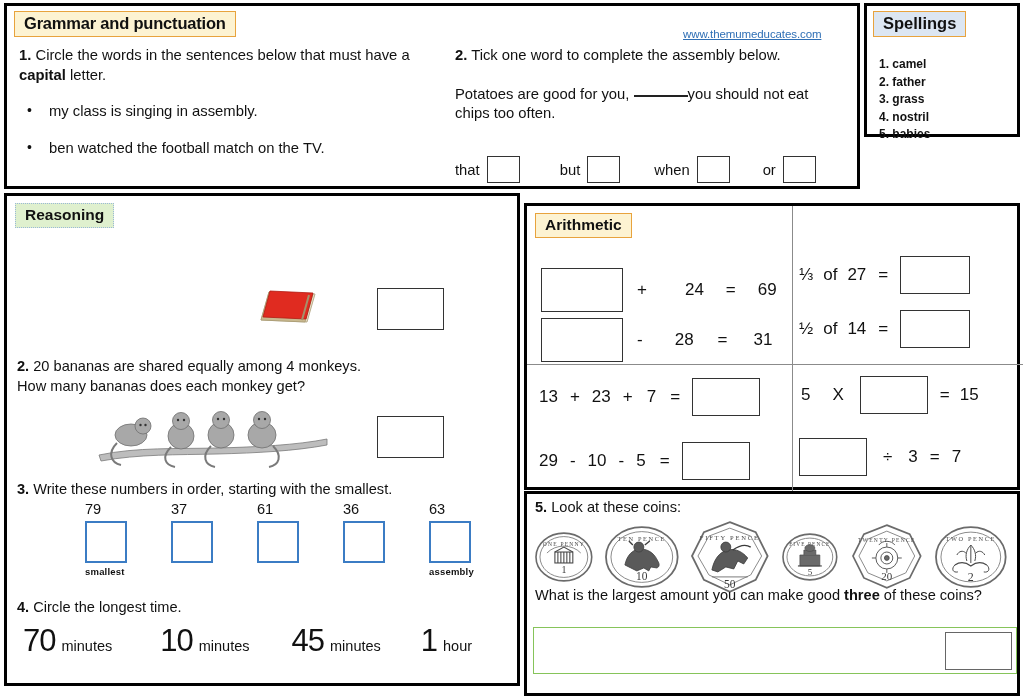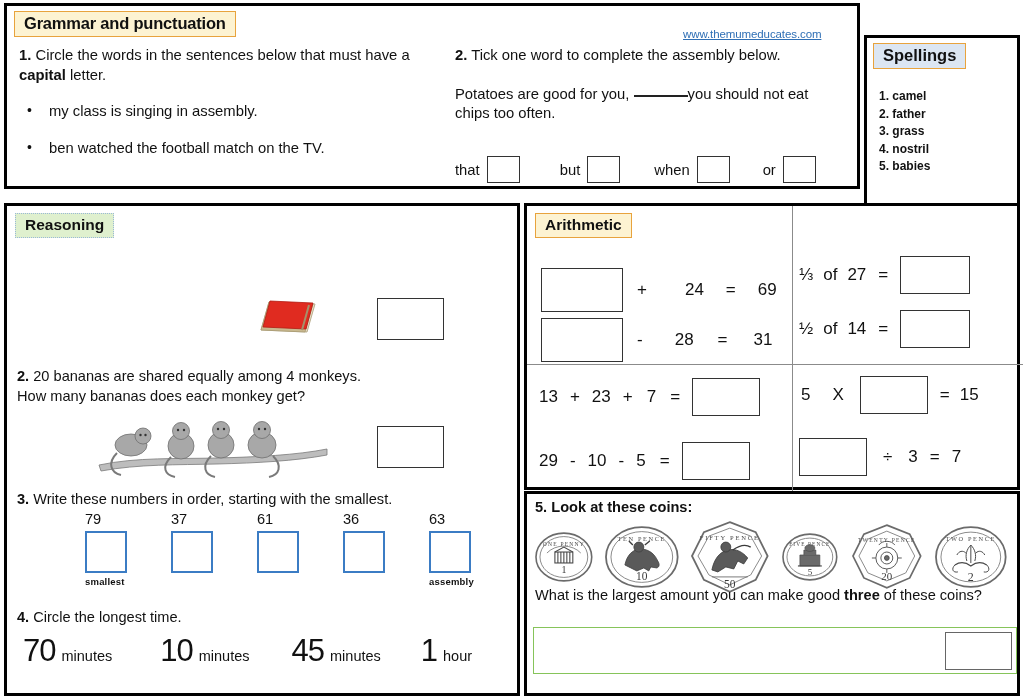--- a/index.html
+++ b/index.html
@@ -42,26 +42,26 @@
   #tickrow{position:absolute;left:448px;top:150px;width:400px;display:flex;align-items:flex-start;font-size:14.8px;}
   #tickrow .opt{display:flex;align-items:center;}
   #tickrow .opt .lbl{margin-right:7px;}
   .tickbox{width:33px;height:27px;border:1px solid #333;background:#fff;box-sizing:border-box;}
   .gap-a{width:40px;}.gap-b{width:34px;}.gap-c{width:33px;}
 
   #site-url{position:absolute;left:676px;top:22px;font-size:11.5px;color:#2f6fb5;
             text-decoration:underline;letter-spacing:-.1px;}
 
   
-  #spell-panel{left:864px;top:3px;width:156px;height:186px;margin-top:32px;}
+  #spell-panel{left:864px;top:3px;width:156px;height:134px;}
   #spell-head{position:absolute;left:6px;top:5px;font-size:16.5px;}
   #spell-list{position:absolute;left:12px;top:50px;font-size:12px;font-weight:bold;line-height:1.46;}
 
   
-  #reason-panel{left:4px;top:203px;width:516px;height:493px;}
+  #reason-panel{left:4px;top:193px;width:516px;height:493px;}
   #reason-head{position:absolute;left:8px;top:7px;font-size:15.5px;}
 
   #r-q1{position:absolute;left:10px;top:40px;width:495px;font-size:14.6px;line-height:1.38;}
   #r-q1-box{position:absolute;left:370px;top:92px;width:67px;height:42px;border:1px solid #333;box-sizing:border-box;}
   #book-img{position:absolute;left:240px;top:88px;width:80px;height:50px;}
 
   #r-q2{position:absolute;left:10px;top:160px;width:495px;font-size:14.6px;line-height:1.38;}
   #r-q2-box{position:absolute;left:370px;top:220px;width:67px;height:42px;border:1px solid #333;box-sizing:border-box;}
   #monkey-img{position:absolute;left:90px;top:203px;width:232px;height:70px;}
 
@@ -96,21 +96,21 @@
   #eq2{left:14px;top:112px;}
   #eq3{left:272px;top:50px;}
   #eq4{left:272px;top:104px;}
   #eq5{left:12px;top:172px;}
   #eq6{left:12px;top:236px;}
   #eq7{left:274px;top:170px;}
   #eq8{left:272px;top:232px;}
 
   
   #coin-panel{left:524px;top:491px;width:496px;height:205px;}
-  #coin-q{position:absolute;left:8px;top:5px;font-size:14.6px;font-weight:bold;}
+  #coin-q{position:absolute;left:8px;top:5px;font-size:14.6px;}
   #coin-row{position:absolute;left:6px;top:26px;width:484px;display:flex;align-items:center;}
   .coin{margin-right:8px;}
   #coin-ask{position:absolute;left:8px;top:92px;width:482px;font-size:14.6px;line-height:1.32;}
   #coin-answer-area{position:absolute;left:6px;top:133px;width:484px;height:47px;
                     border:1px solid #86c45a;box-sizing:border-box;}
   #coin-answer-box{position:absolute;right:4px;top:4px;width:67px;height:38px;
                    border:1px solid #666;box-sizing:border-box;background:#fff;}
 </style>
 </head>
 <body>

